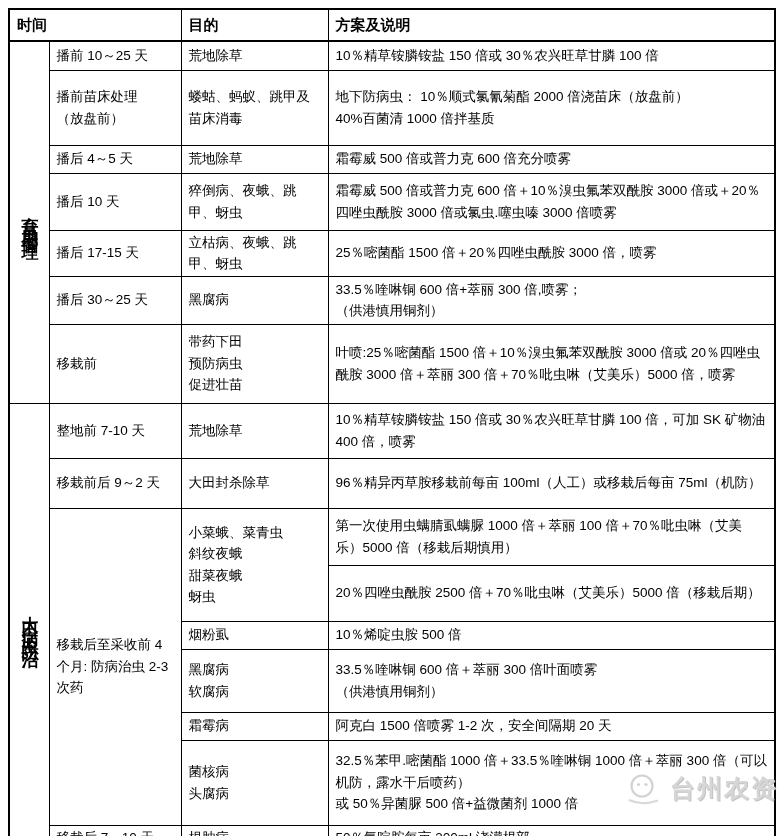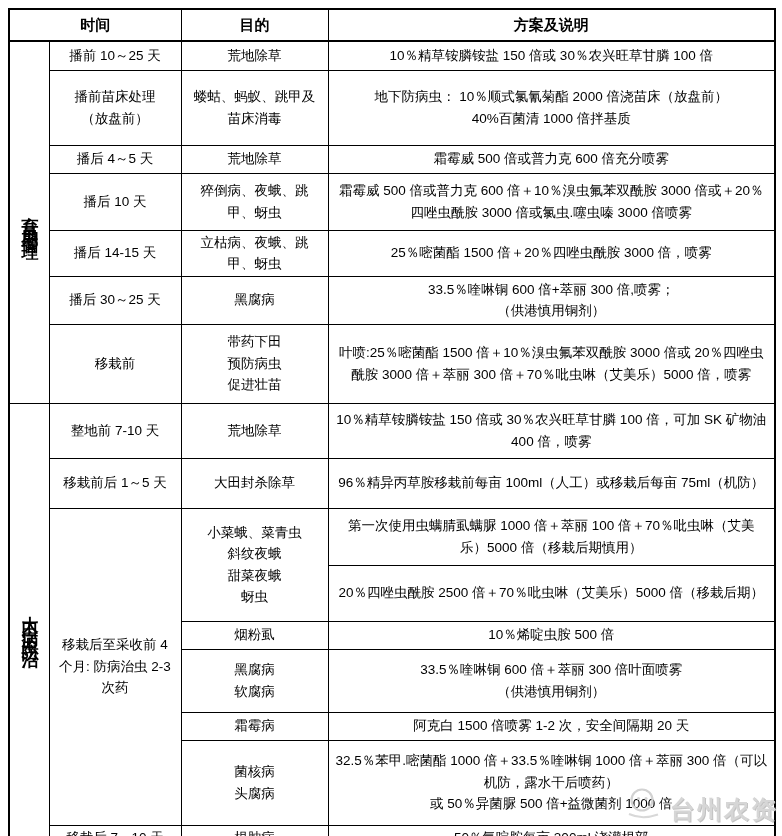--- a/index.html
+++ b/index.html
@@ -11,37 +11,37 @@
   table{
     border-collapse:collapse;table-layout:fixed;width:766px;
     border:2px solid #000;background:#fff;
   }
   th,td{
     border:1px solid #000;
     padding:1px 7px;
     font-size:13.5px;
     line-height:1.6;
     vertical-align:middle;
-    text-align:center;
+    text-align:left;
     word-break:break-word;
   }
   th{
     font-weight:bold;font-size:15px;border-bottom:2px solid #000;
     padding:3px 7px;
   }
   td.pre{white-space:pre-line;}
   td.group-cell{text-align:center;vertical-align:middle;padding:0;}
   .vlabel{
     writing-mode:vertical-rl;text-orientation:upright;
     display:inline-block;font-weight:bold;font-size:17px;
     letter-spacing:7px;line-height:1.1;
   }
   .watermark{
-    position:absolute;right:4px;bottom:10px;z-index:5;
-    display:flex;align-items:flex-end;gap:10px;
+    position:absolute;right:4px;bottom:24px;z-index:5;
+    display:flex;align-items:flex-start;gap:10px;
     pointer-events:none;
   }
   .wm-text{
     font-size:25px;font-weight:bold;letter-spacing:2px;
     color:#d6d6d6;text-shadow:1px 1px 0 #c2c2c2;
     white-space:nowrap;
   }
 </style>
 </head>
 <body>
@@ -78,21 +78,21 @@
         <td class="pre">播后 4～5 天</td>
         <td class="pre">荒地除草</td>
         <td class="pre">霜霉威 500 倍或普力克 600 倍充分喷雾</td>
       </tr>
       <tr style="height:57px">
         <td class="pre">播后 10 天</td>
         <td class="pre">猝倒病、夜蛾、跳甲、蚜虫</td>
         <td class="pre">霜霉威 500 倍或普力克 600 倍＋10％溴虫氟苯双酰胺 3000 倍或＋20％四唑虫酰胺 3000 倍或氯虫.噻虫嗪 3000 倍喷雾</td>
       </tr>
       <tr style="height:41px">
-        <td class="pre">播后 14-15 天</td>
+        <td class="pre">播后 17-15 天</td>
         <td class="pre">立枯病、夜蛾、跳甲、蚜虫</td>
         <td class="pre">25％嘧菌酯 1500 倍＋20％四唑虫酰胺 3000 倍，喷雾</td>
       </tr>
       <tr style="height:48px">
         <td class="pre">播后 30～25 天</td>
         <td class="pre">黑腐病</td>
         <td class="pre">33.5％喹啉铜 600 倍+萃丽 300 倍,喷雾；
 （供港慎用铜剂）</td>
       </tr>
       <tr style="height:79px">
@@ -103,21 +103,21 @@
         <td class="pre">叶喷:25％嘧菌酯 1500 倍＋10％溴虫氟苯双酰胺 3000 倍或 20％四唑虫酰胺 3000 倍＋萃丽 300 倍＋70％吡虫啉（艾美乐）5000 倍，喷雾</td>
       </tr>
 
       <tr style="height:55px">
         <td class="group-cell" rowspan="9"><span class="vlabel">大田病虫防治</span></td>
         <td class="pre">整地前 7-10 天</td>
         <td class="pre">荒地除草</td>
         <td class="pre">10％精草铵膦铵盐 150 倍或 30％农兴旺草甘膦 100 倍，可加 SK 矿物油 400 倍，喷雾</td>
       </tr>
       <tr style="height:50px">
-        <td class="pre">移栽前后 1～5 天</td>
+        <td class="pre">移栽前后 9～2 天</td>
         <td class="pre">大田封杀除草</td>
         <td class="pre">96％精异丙草胺移栽前每亩 100ml（人工）或移栽后每亩 75ml（机防）</td>
       </tr>
       <tr style="height:57px">
         <td class="pre" rowspan="6">移栽后至采收前 4 个月: 防病治虫 2-3 次药</td>
         <td class="pre" rowspan="2">小菜蛾、菜青虫
 斜纹夜蛾
 甜菜夜蛾
 蚜虫</td>
         <td class="pre">第一次使用虫螨腈虱螨脲 1000 倍＋萃丽 100 倍＋70％吡虫啉（艾美乐）5000 倍（移栽后期慎用）</td>

